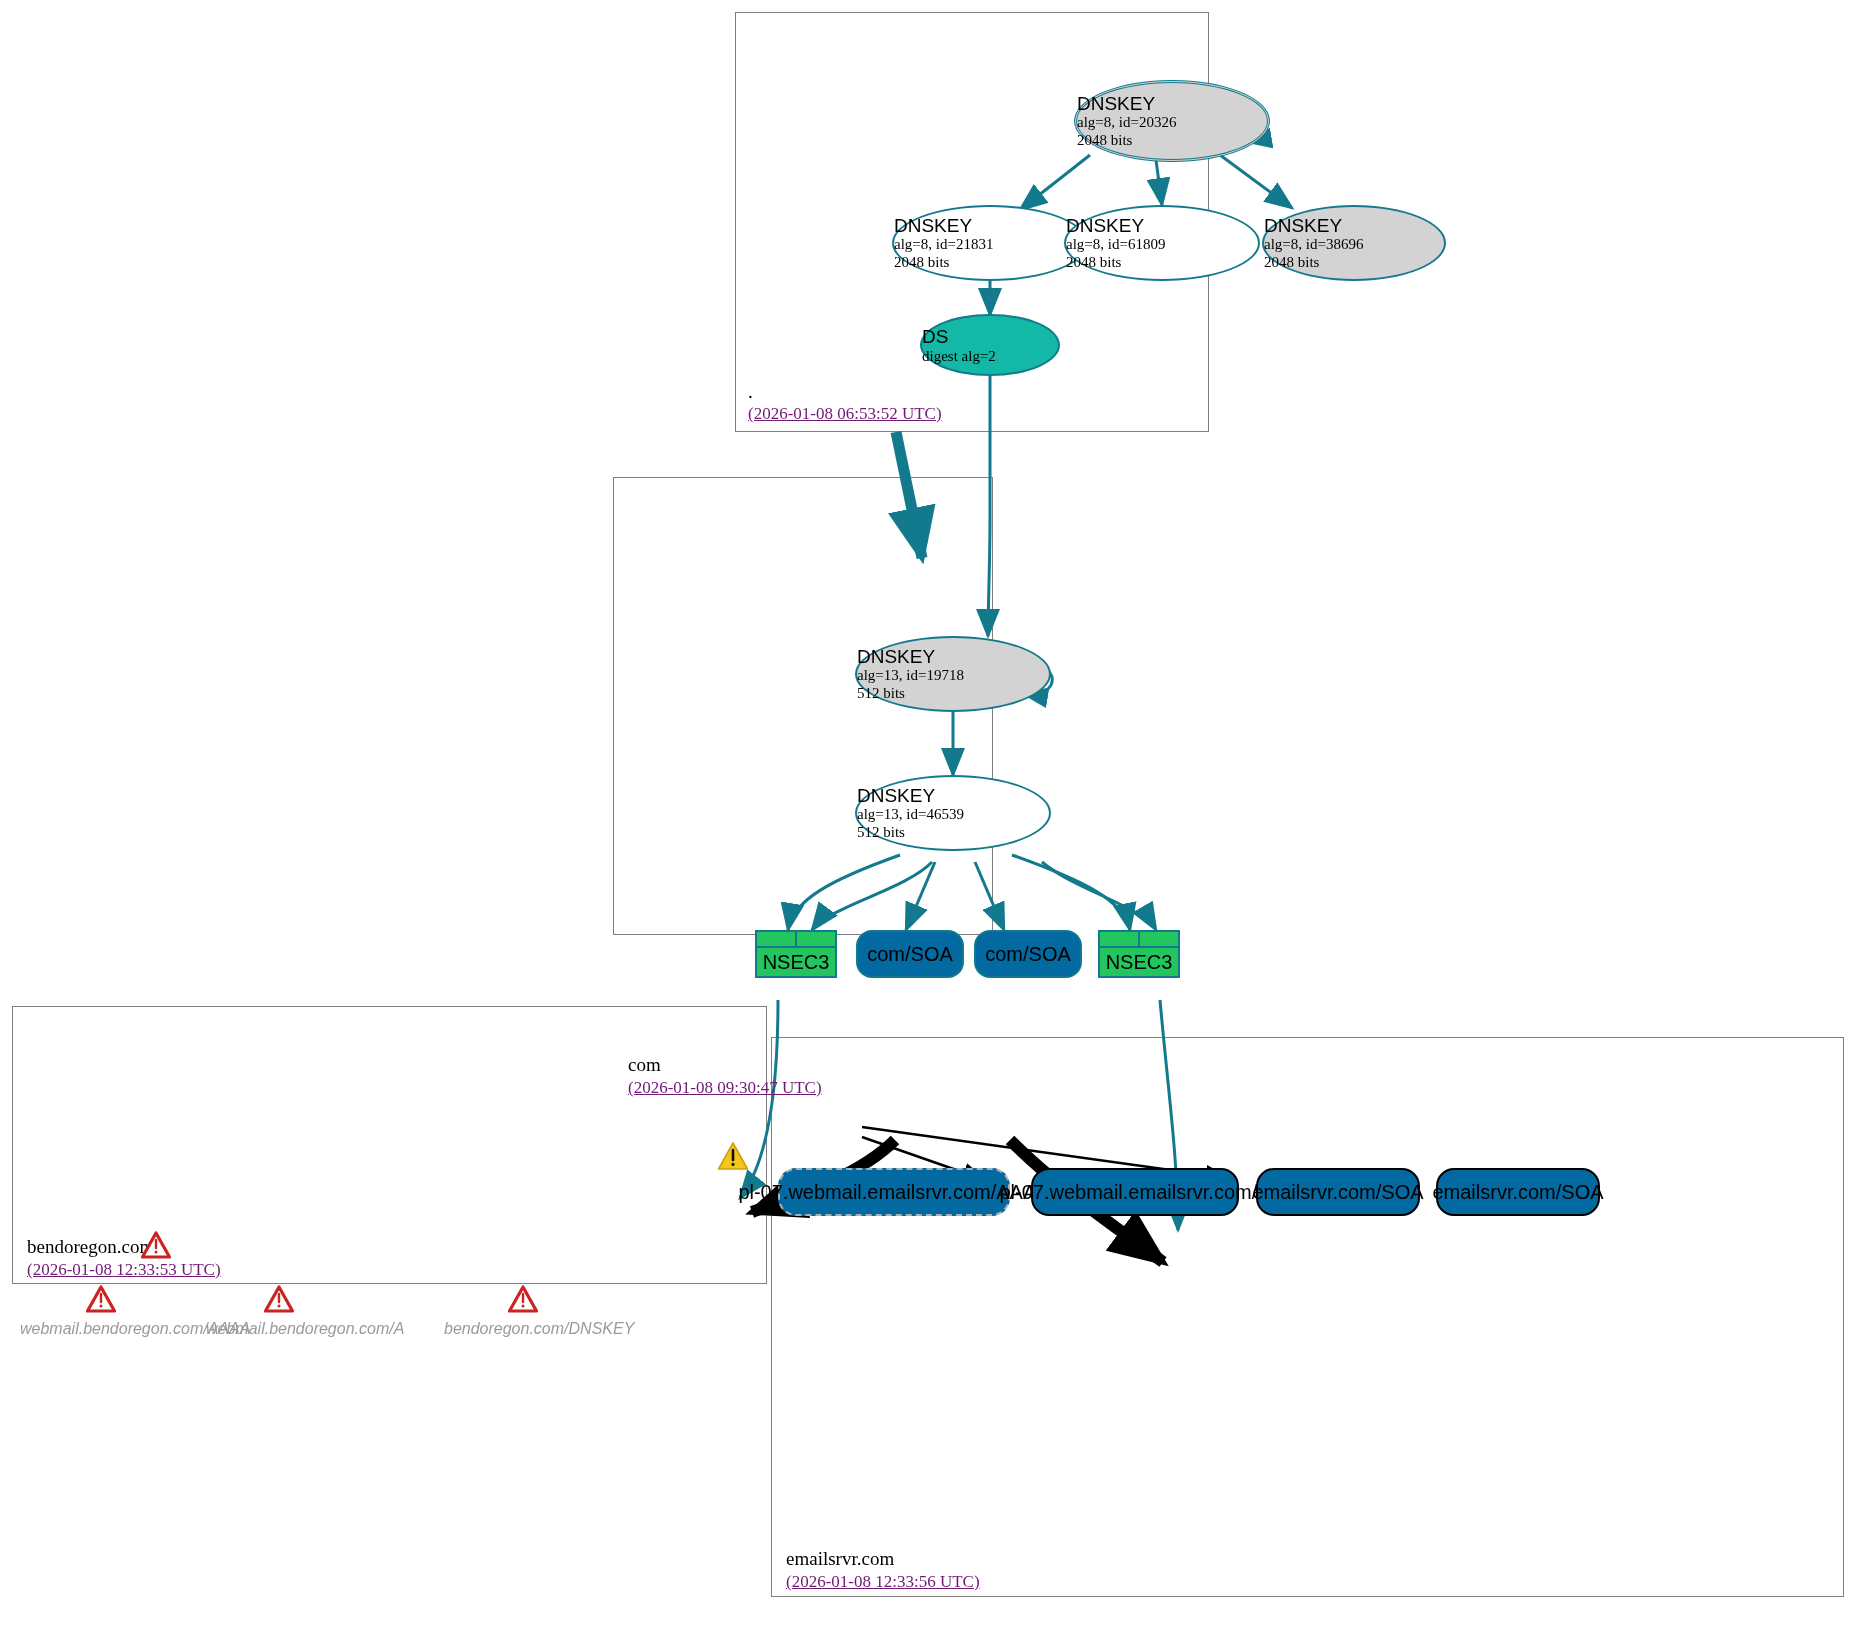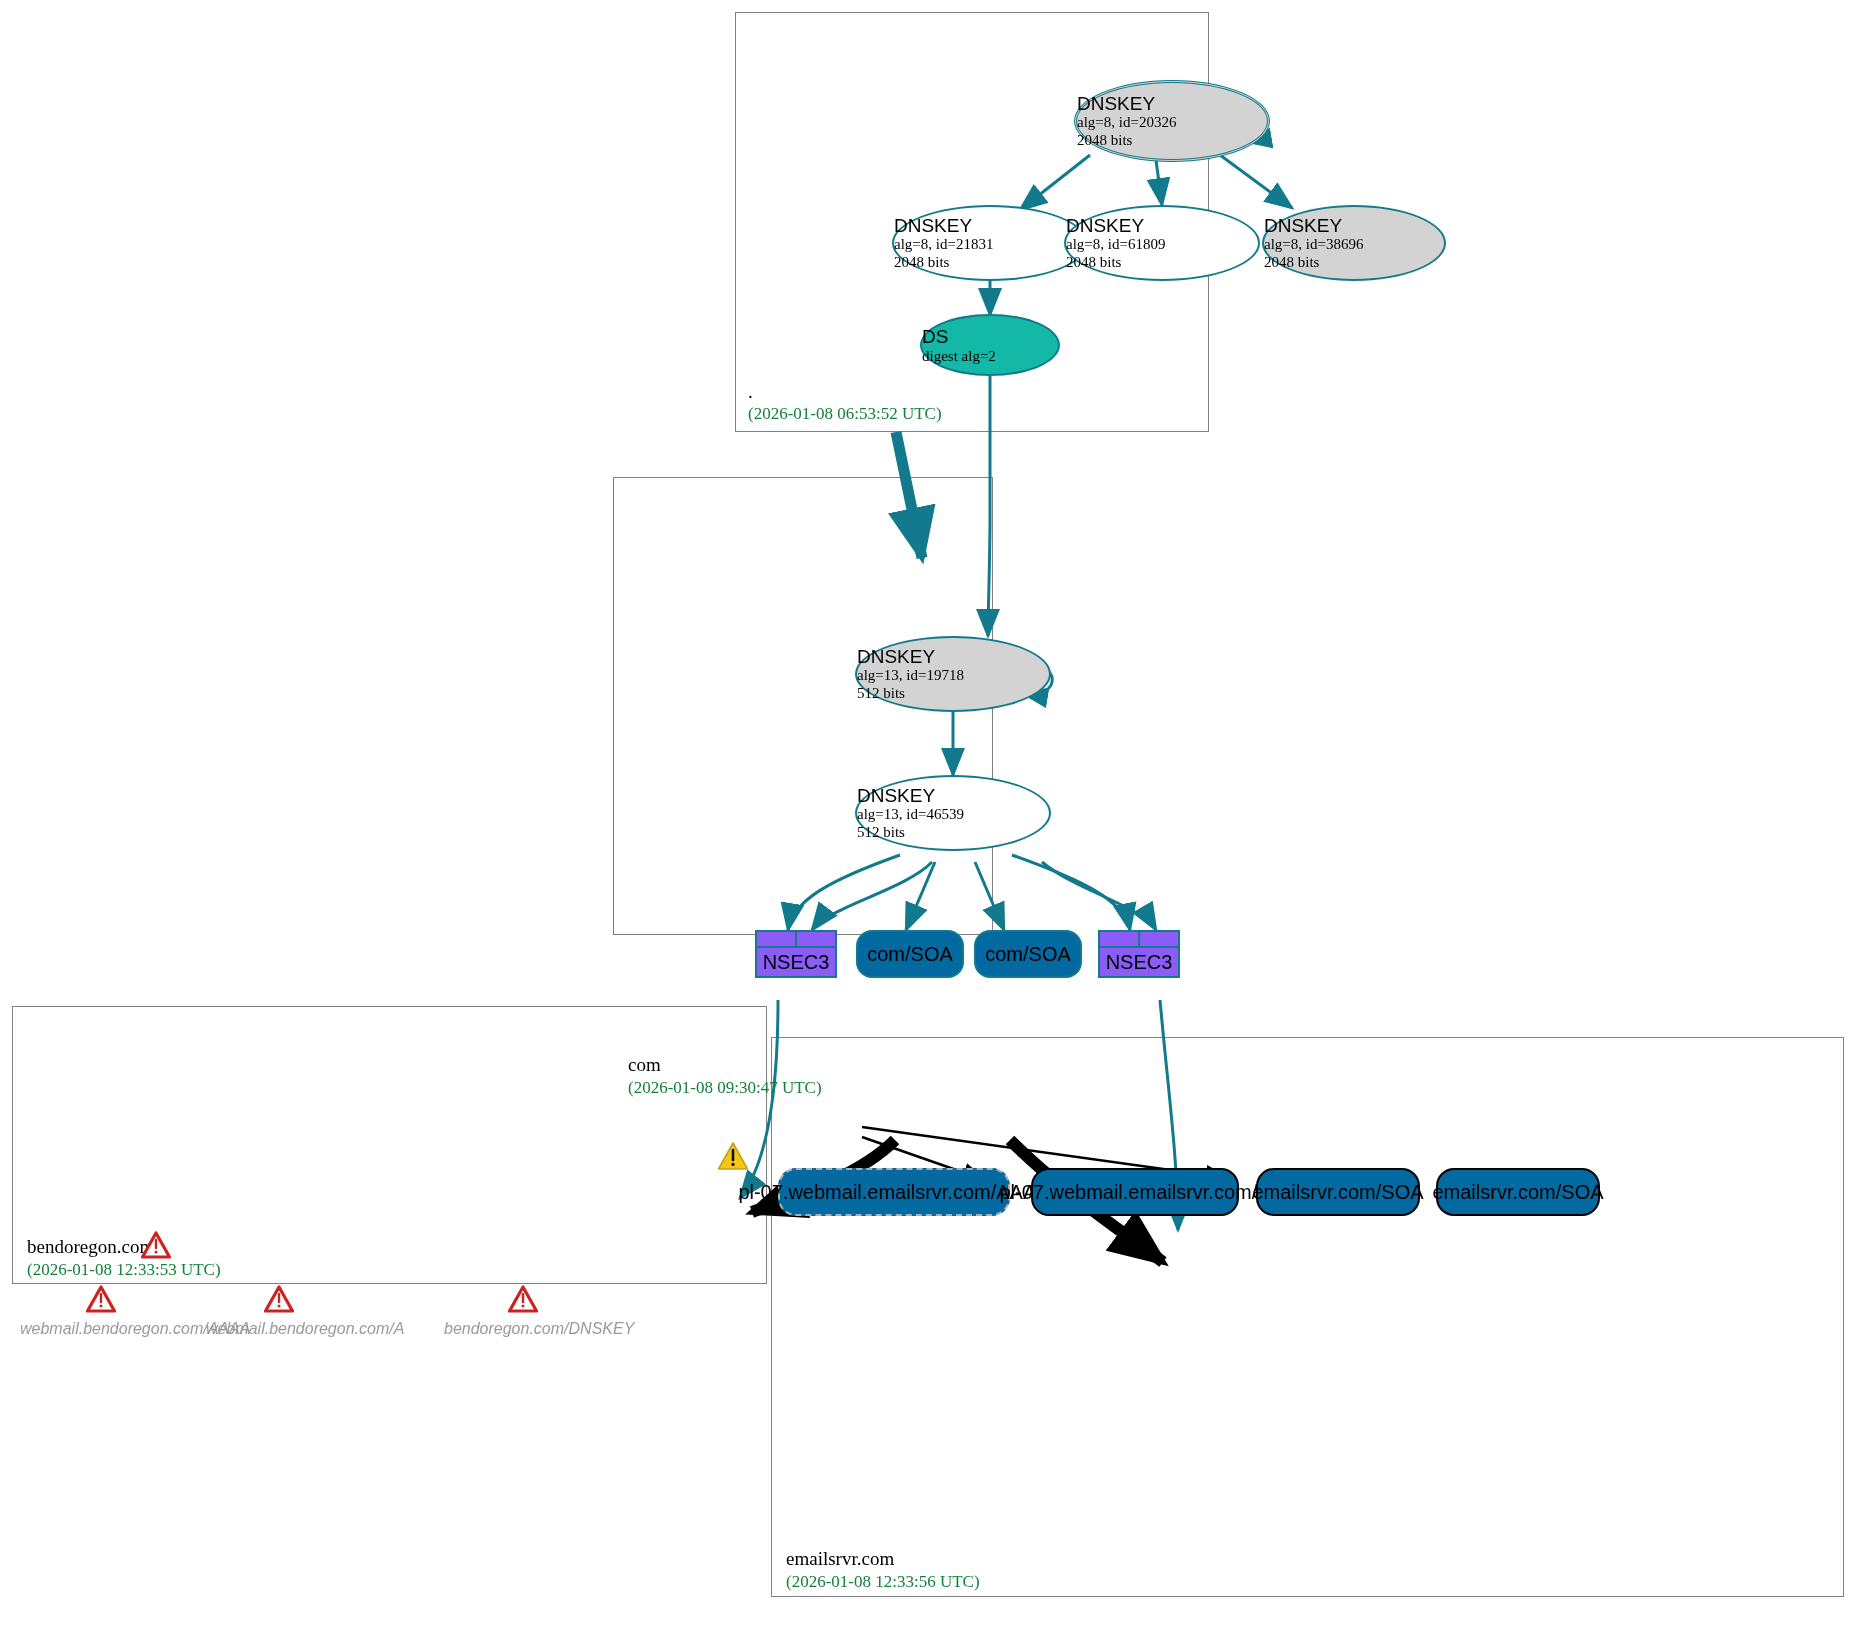--- a/index.html
+++ b/index.html
@@ -35,22 +35,23 @@
     position: absolute;
     font-family: "Liberation Serif", serif;
     font-size: 19px;
     color: #000000;
     white-space: nowrap;
   }
   .zonetime {
     position: absolute;
     font-family: "Liberation Serif", serif;
     font-size: 17px;
-    color: #15803d;
-    white-space: nowrap;
+    color: #701a75;
+    white-space: nowrap;
+    text-decoration: underline;
   }
   .node {
     position: absolute;
     box-sizing: border-box;
     display: flex;
     flex-direction: column;
     align-items: flex-start;
     justify-content: center;
     text-align: center;
     white-space: nowrap;
@@ -102,21 +103,21 @@
   }
   .rr-dashed {
     border: 2px dashed #b0b0b0;
     border-radius: 18px;
     color: #000;
   }
   .nsec3 {
     position: absolute;
     box-sizing: border-box;
     border: 2px solid #127a8c;
-    background: #8b5cf6;
+    background: #22c55e;
     display: flex;
     flex-direction: column;
     padding: 0;
   }
   .nsec3-header {
     height: 14px;
     display: flex;
     border-bottom: 2px solid #127a8c;
   }
   .nsec3-cell {

